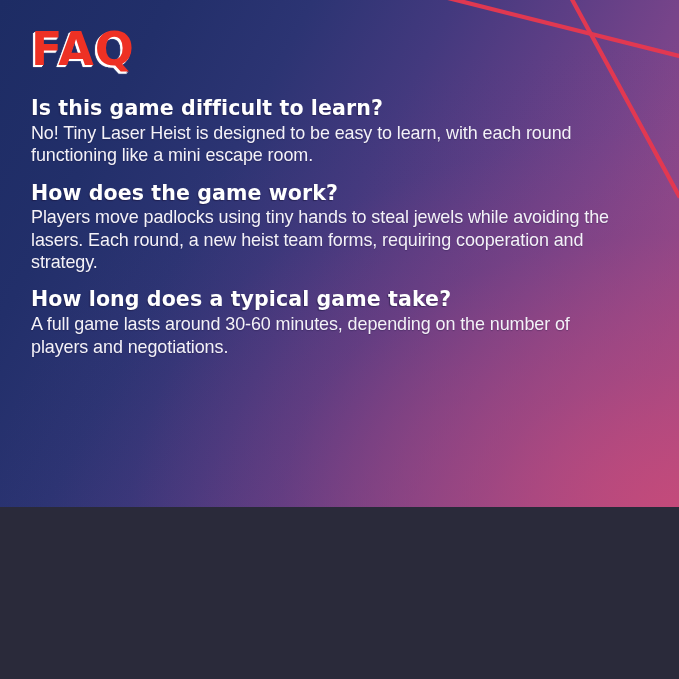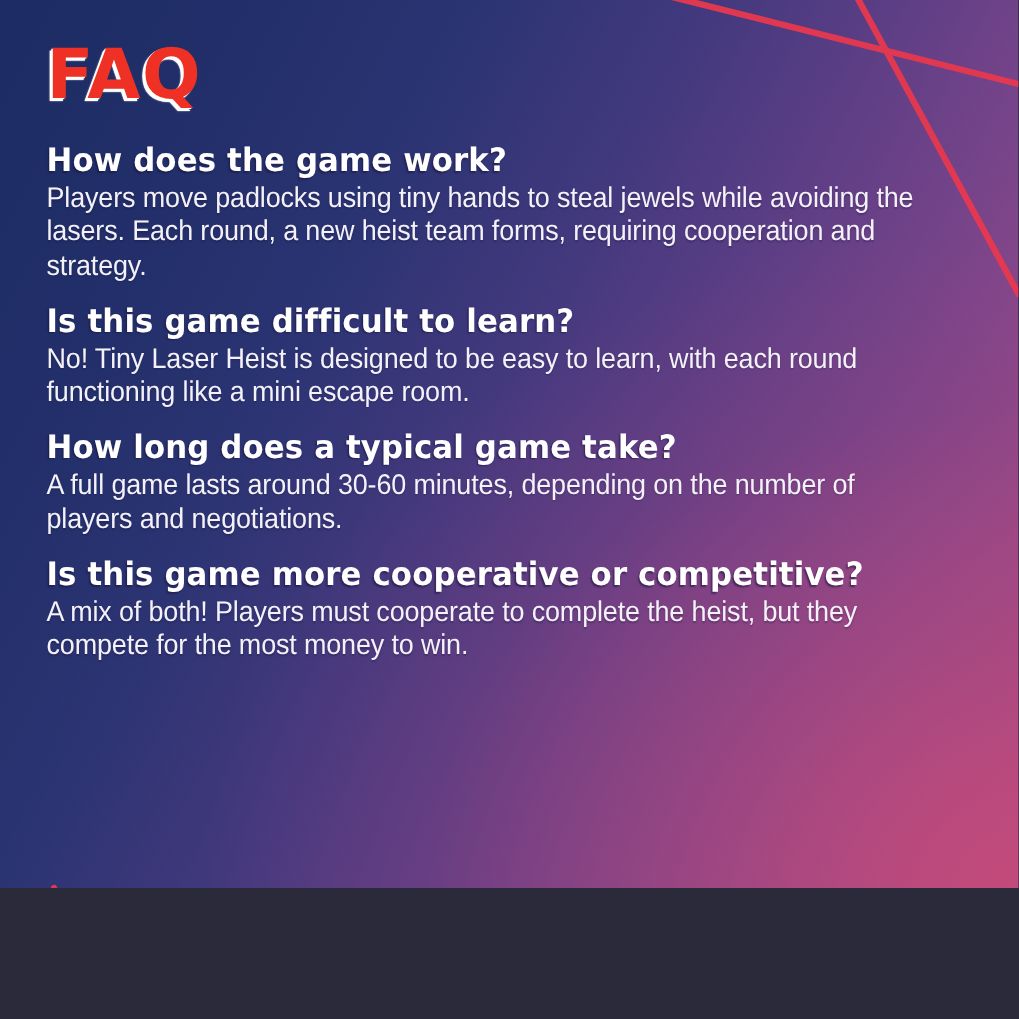--- a/index.html
+++ b/index.html
@@ -3,21 +3,21 @@
 <meta charset="utf-8">
 <style>
   html, body {
     margin: 0;
     padding: 0;
     background: #2a2a3a;
   }
   #card {
     position: relative;
     width: 679px;
-    height: 592px;
+    height: 507px;
     overflow: hidden;
     font-family: "Liberation Sans", sans-serif;
     background:
       radial-gradient(ellipse 130% 120% at 100% 100%,
         rgba(196, 74, 122, 0.95) 0%,
         rgba(172, 70, 124, 0.62) 22%,
         rgba(130, 62, 126, 0.30) 45%,
         rgba(90, 55, 125, 0.05) 62%,
         rgba(40, 50, 110, 0) 78%),
       linear-gradient(118deg,
@@ -97,35 +97,31 @@
         <line x1="36" y1="592" x2="62" y2="679"></line>
         <line x1="-4" y1="611" x2="232" y2="679"></line>
       </g>
   </svg>
 
   <div class="content">
 
     <h1 class="faq-title">FAQ</h1>
 
     <div class="qa-block">
-      <p class="qa-q">How does the game work?</p>
-      <p class="qa-a">Players move padlocks using tiny hands to steal jewels while avoiding the lasers. Each round, a new heist team forms, requiring cooperation and strategy.</p>
+      <p class="qa-q">Is this game difficult to learn?</p>
+      <p class="qa-a">No! Tiny Laser Heist is designed to be easy to learn, with each round functioning like a mini escape room.</p>
     </div>
 
     <div class="qa-block">
-      <p class="qa-q">Is this game difficult to learn?</p>
-      <p class="qa-a">No! Tiny Laser Heist is designed to be easy to learn, with each round functioning like a mini escape room.</p>
+      <p class="qa-q">How does the game work?</p>
+      <p class="qa-a">Players move padlocks using tiny hands to steal jewels while avoiding the lasers. Each round, a new heist team forms, requiring cooperation and strategy.</p>
     </div>
 
 
     <div class="qa-block">
       <p class="qa-q">How long does a typical game take?</p>
       <p class="qa-a"> A full game lasts around 30-60 minutes, depending on the number of players and negotiations.</p>
     </div>
 
 
-    <div class="qa-block">
-      <p class="qa-q">Is this game more cooperative or competitive?</p>
-      <p class="qa-a">A mix of both! Players must cooperate to complete the heist, but they compete for the most money to win.</p>
-    </div>
 
   </div>
 </div>
 
 </body></html>

